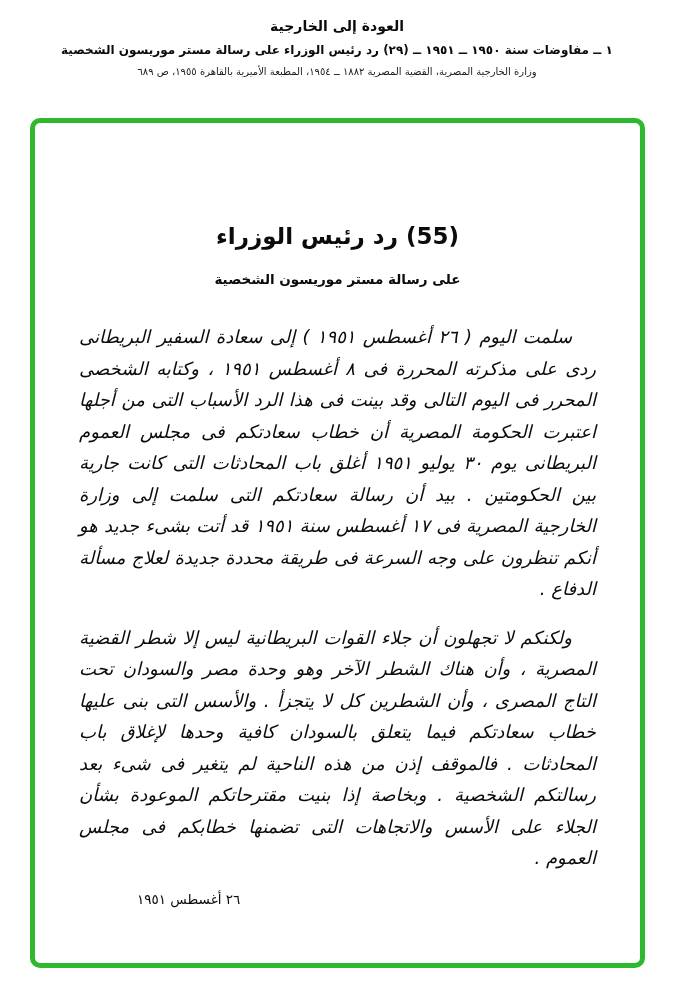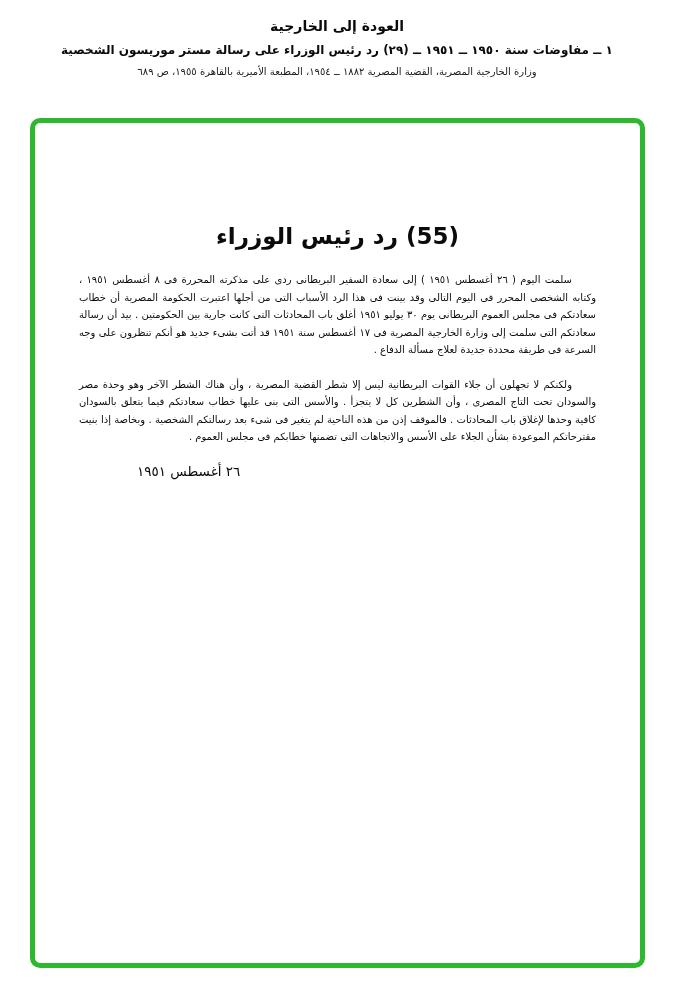--- a/index.html
+++ b/index.html
@@ -58,24 +58,25 @@
   }
   .doc-subtitle {
     text-align: center;
     font-size: 13.5px;
     font-weight: bold;
     margin-bottom: 34px;
   }
   .doc-body p {
     direction: rtl;
     text-align: justify;
-    font-size: 10px;
+    font-size: 18px;
     line-height: 1.75;
     text-indent: 24px;
     margin-bottom: 17px;
+    font-style: italic;
   }
   .doc-date {
     direction: rtl;
     text-align: left;
     padding-left: 58px;
     font-size: 13.5px;
     margin-top: 13px;
   }
 </style>
 </head>
@@ -83,19 +84,20 @@
 
 <header class="header">
   <div class="header-line1">العودة إلى الخارجية</div>
   <div class="header-line2">١ ــ مفاوضات سنة ١٩٥٠ ــ ١٩٥١ ــ (٢٩) رد رئيس الوزراء على رسالة مستر موريسون الشخصية</div>
   <div class="header-line3">وزارة الخارجية المصرية، القضية المصرية ١٨٨٢ ــ ١٩٥٤، المطبعة الأميرية بالقاهرة ١٩٥٥، ص ٦٨٩</div>
 </header>
 
 <div class="doc-box">
   <div class="doc-inner">
     <div class="doc-title">(55) رد رئيس الوزراء</div>
+    <div class="doc-subtitle">على رسالة مستر موريسون الشخصية</div>
     <div class="doc-body">
       <p>سلمت اليوم ( ٢٦ أغسطس ١٩٥١ ) إلى سعادة السفير البريطانى ردى على مذكرته المحررة فى ٨ أغسطس ١٩٥١ ، وكتابه الشخصى المحرر فى اليوم التالى وقد بينت فى هذا الرد الأسباب التى من أجلها اعتبرت الحكومة المصرية أن خطاب سعادتكم فى مجلس العموم البريطانى يوم ٣٠ يوليو ١٩٥١ أغلق باب المحادثات التى كانت جارية بين الحكومتين . بيد أن رسالة سعادتكم التى سلمت إلى وزارة الخارجية المصرية فى ١٧ أغسطس سنة ١٩٥١ قد أتت بشىء جديد هو أنكم تنظرون على وجه السرعة فى طريقة محددة جديدة لعلاج مسألة الدفاع .</p>
       <p>ولكنكم لا تجهلون أن جلاء القوات البريطانية ليس إلا شطر القضية المصرية ، وأن هناك الشطر الآخر وهو وحدة مصر والسودان تحت التاج المصرى ، وأن الشطرين كل لا يتجزأ . والأسس التى بنى عليها خطاب سعادتكم فيما يتعلق بالسودان كافية وحدها لإغلاق باب المحادثات . فالموقف إذن من هذه الناحية لم يتغير فى شىء بعد رسالتكم الشخصية . وبخاصة إذا بنيت مقترحاتكم الموعودة بشأن الجلاء على الأسس والاتجاهات التى تضمنها خطابكم فى مجلس العموم .</p>
     </div>
     <div class="doc-date">٢٦ أغسطس ١٩٥١</div>
   </div>
 </div>
 
 </body></html>

